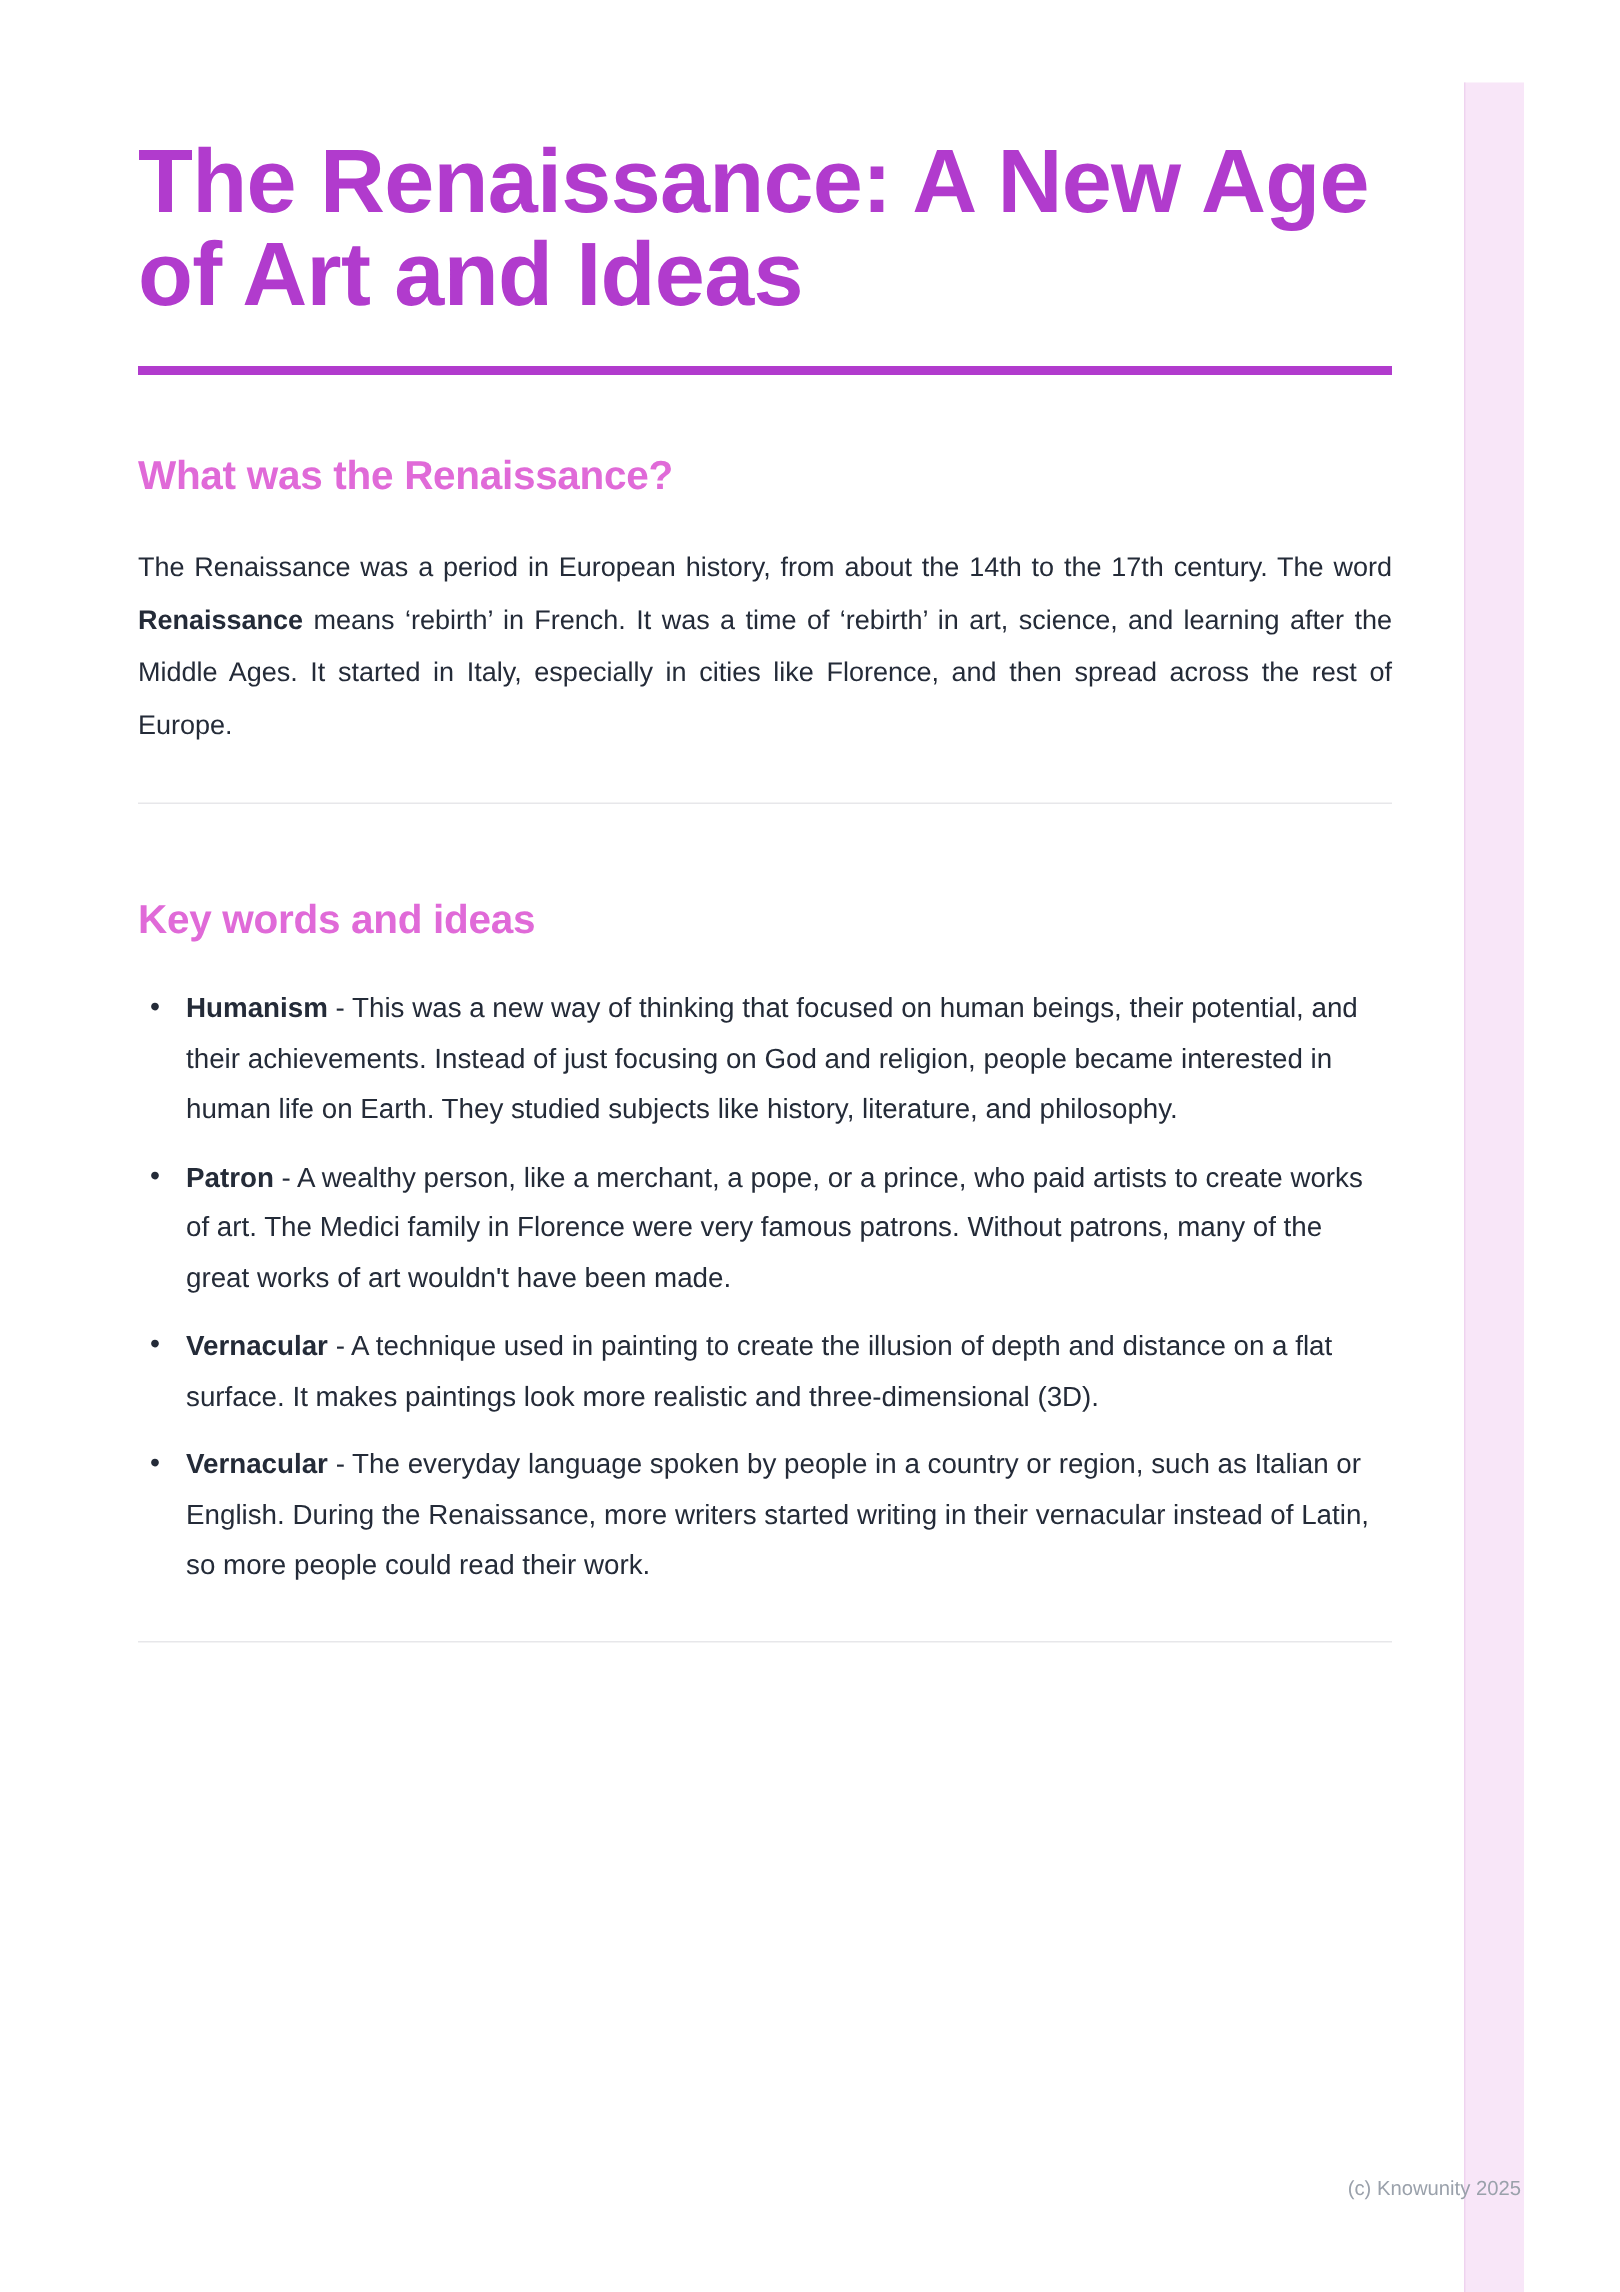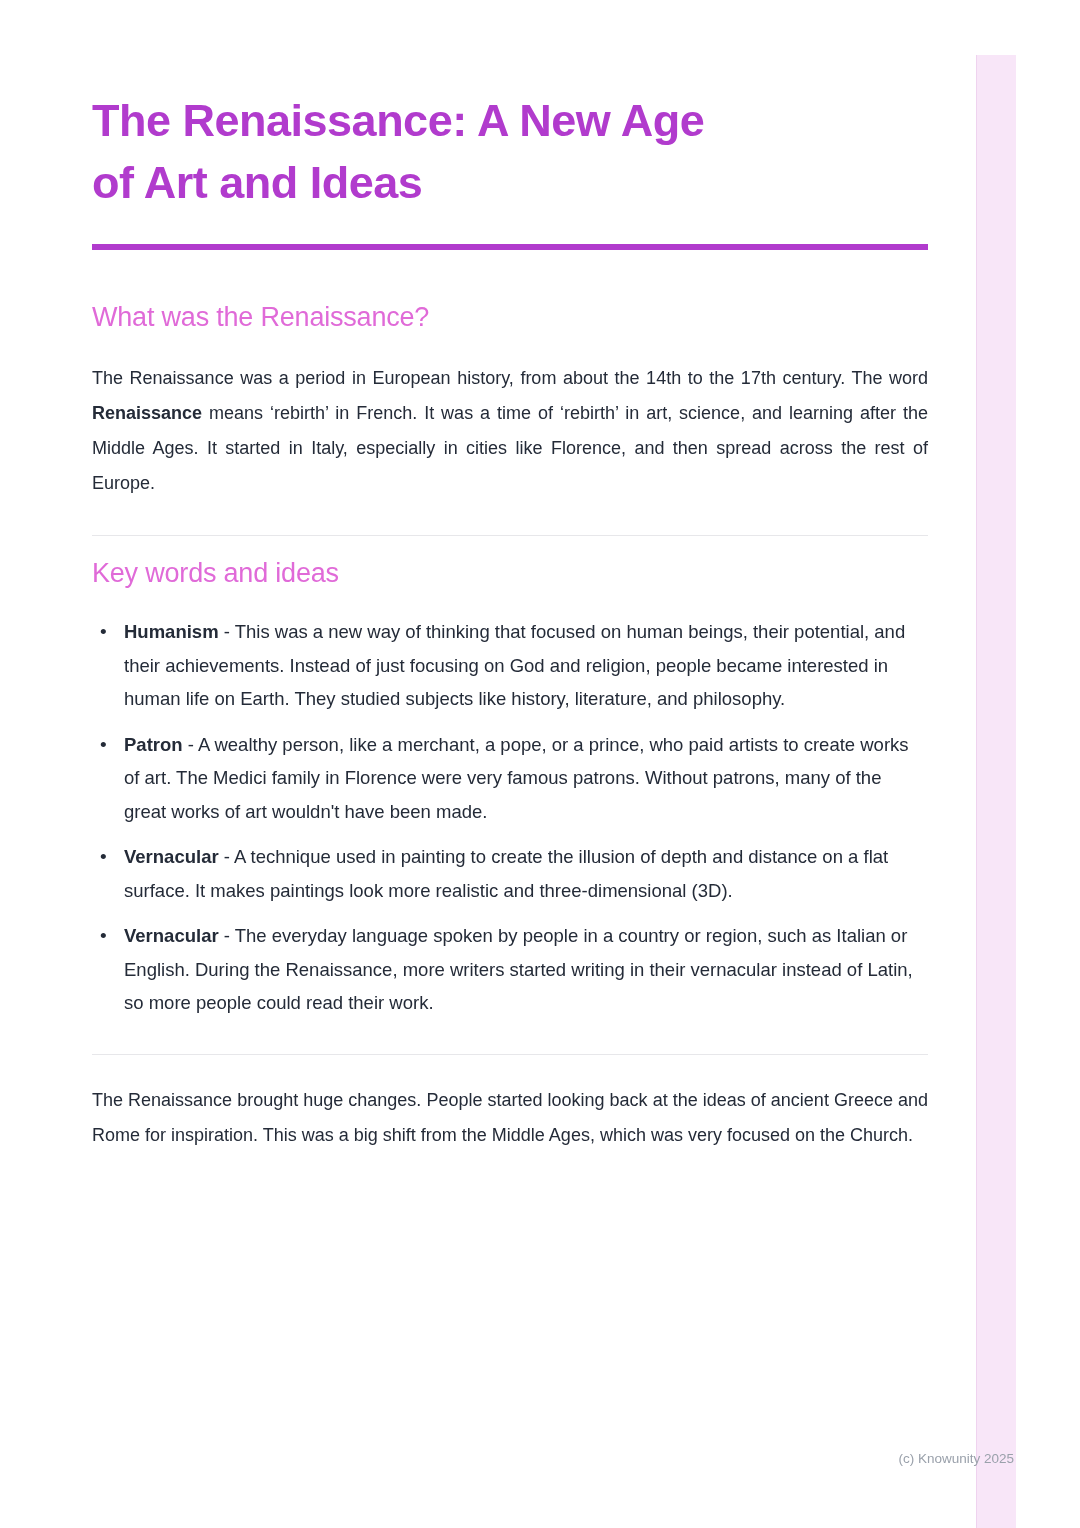--- a/index.html
+++ b/index.html
@@ -23,36 +23,36 @@
     position:absolute;top:55px;bottom:0;right:64px;width:40px;
     background:var(--stripe,#f8e6f8);
     border-left:1px solid #efd3ef;
   }
   .content{
     position:absolute;left:92px;top:0;width:836px;
     padding-top:90px;
   }
   h1{
     margin:0;
-    font-size:45px;font-weight:700;letter-spacing:-0.5px;
+    font-size:60px;font-weight:700;letter-spacing:-0.5px;
     line-height:62px;
     color:var(--title,#b13bcd);
   }
   h1 .t-line{display:block;}
   .title-rule{
     border:none;height:6px;width:100%;
     background:var(--title,#b13bcd);
     margin:30px 0 0 0;
   }
   h2{
     margin:52px 0 0 0;
-    font-size:27px;font-weight:400;letter-spacing:-0.2px;
+    font-size:27px;font-weight:700;letter-spacing:-0.2px;
     color:var(--heading,#e06ad8);
   }
-  h2.after-divider{margin-top:22px;}
+  h2.after-divider{margin-top:62px;}
   p.body{
     margin:28px 0 0 0;
     font-size:18px;line-height:35px;
     text-align:justify;
     color:var(--body,#242b38);
   }
   .divider{
     border:none;height:0;
     border-top:1px solid var(--divider,#e7e7ea);
     margin:34px 0 0 0;width:100%;
@@ -131,18 +131,17 @@
         <span class="bullet-dot">•</span>
         <strong>Vernacular</strong>
         <span>- The everyday language spoken by people in a country or region, such as Italian or English. During the Renaissance, more writers started writing in their vernacular instead of Latin, so more people could read their work.</span>
       </li>
     </ul>
   </section>
 
   <hr class="divider">
 
   <section>
-    <p class="body">The Renaissance brought huge changes. People started looking back at the ideas of ancient Greece and Rome for inspiration. This was a big shift from the Middle Ages, which was very focused on the Church.</p>
   </section>
 
 </main>
 
 <div class="footer">(c) Knowunity 2025</div>
 
 </body></html>

